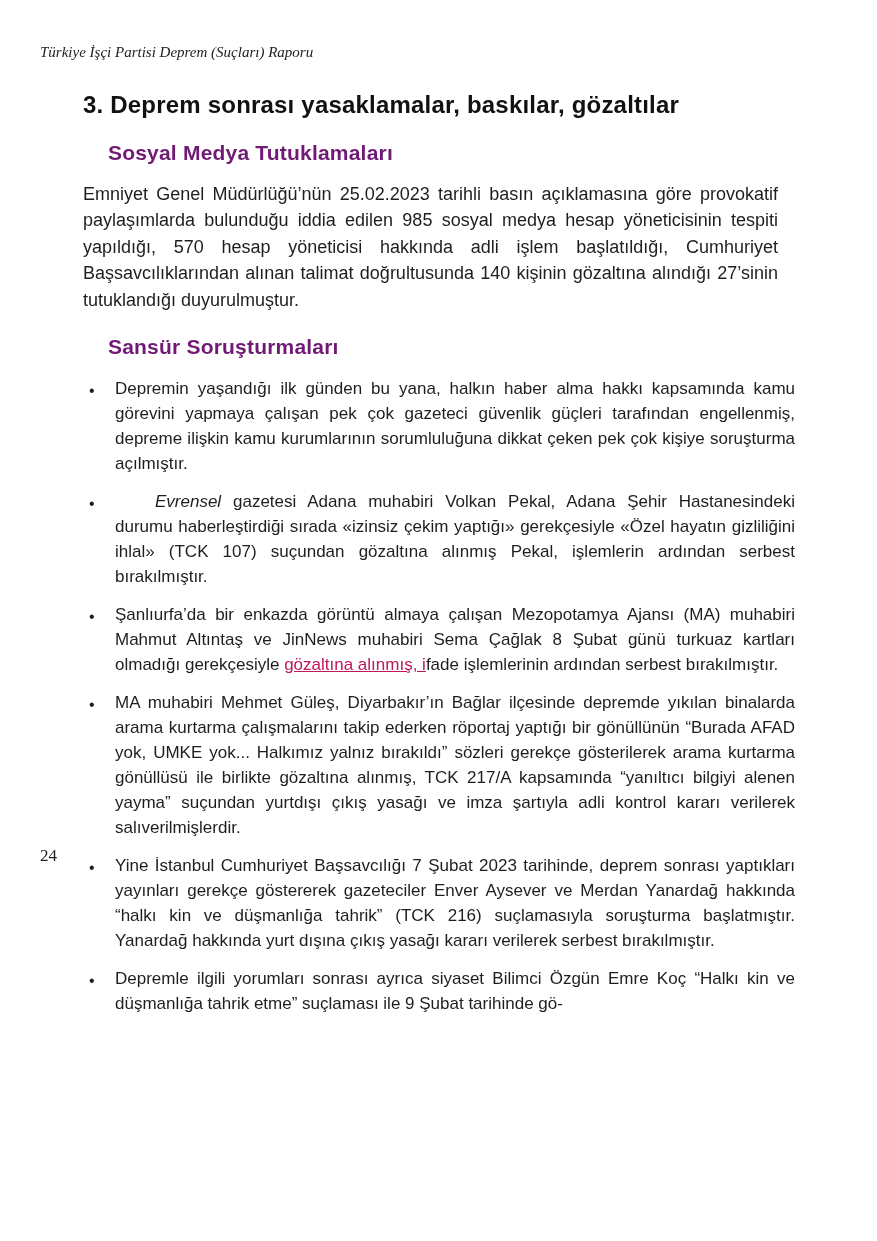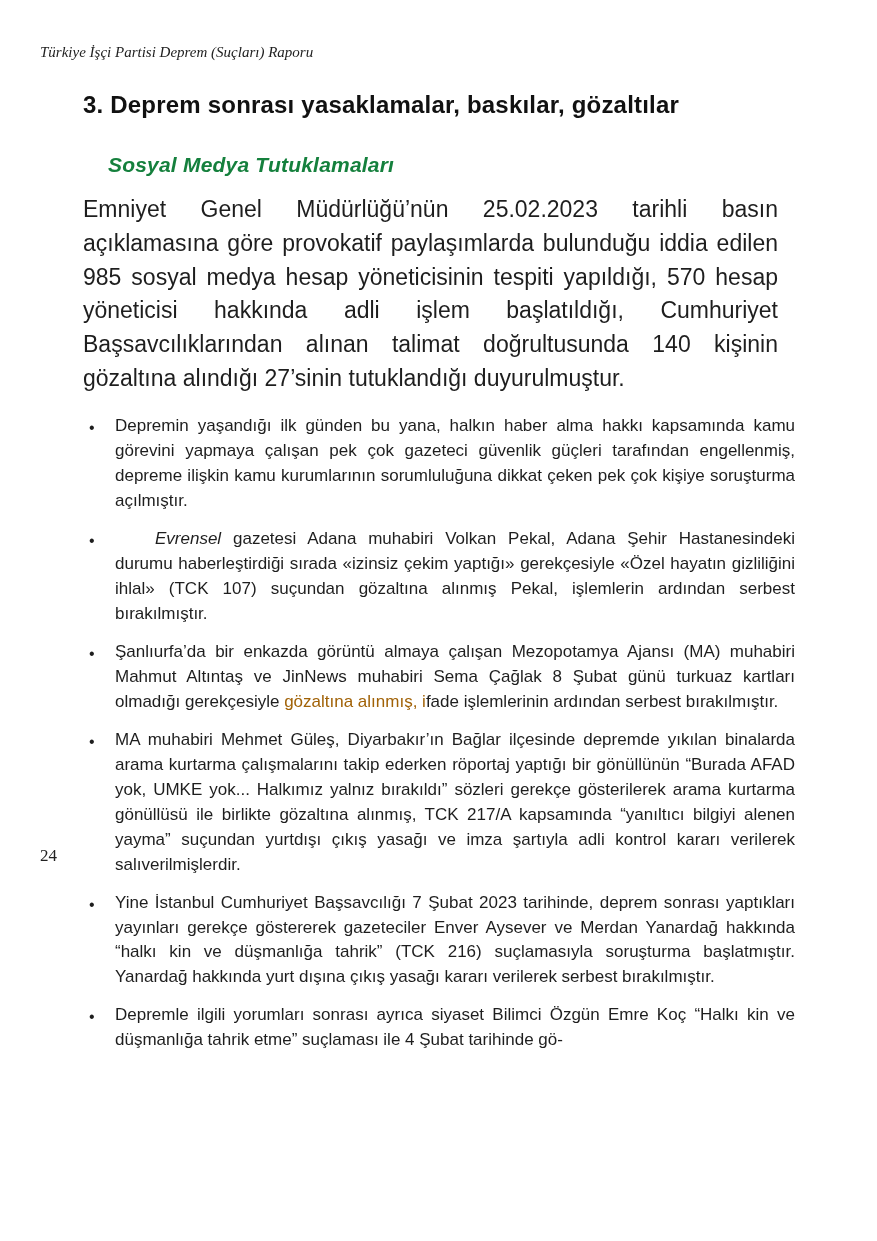--- a/index.html
+++ b/index.html
@@ -33,27 +33,26 @@
   .section-title {
     font-size: 24px;
     font-weight: bold;
     color: #111111;
     margin: 30px 0 0 0;
     letter-spacing: 0.2px;
   }
   .subheading {
     font-size: 21px;
     font-weight: bold;
-    font-style: italic;
-    color: #15803d;
-    margin: 34px 0 0 25px;
+    color: #701a75;
+    margin: 22px 0 0 25px;
     letter-spacing: 0.2px;
   }
   .body-par {
-    font-size: 23px;
+    font-size: 18px;
     line-height: 1.47;
     text-align: justify;
     margin: 16px 17px 0 0;
     color: #1e1e1e;
   }
   .bullet-list {
     list-style: none;
     margin: 18px 0 0 0;
     padding: 0;
   }
@@ -72,21 +71,22 @@
   }
   .bullet-text {
     flex: 1 1 auto;
     font-size: 17px;
     line-height: 1.47;
     text-align: justify;
     color: #1e1e1e;
   }
   .seg-italic { font-style: italic; margin-left: 40px; }
   .seg-link {
-    color: #a16207;
+    color: #be185d;
+    text-decoration: underline;
     cursor: pointer;
   }
   .page-number {
     position: absolute;
     left: 40px;
     bottom: 44px;
     font-family: "Liberation Serif", "DejaVu Serif", serif;
     font-size: 17px;
     color: #222222;
   }
@@ -97,20 +97,21 @@
 <div class="page">
 
   <div class="running-header">Türkiye İşçi Partisi Deprem (Suçları) Raporu</div>
 
   <h1 class="section-title">3. Deprem sonrası yasaklamalar, baskılar, gözaltılar</h1>
 
   <h2 class="subheading">Sosyal Medya Tutuklamaları</h2>
 
   <p class="body-par"><span>Emniyet Genel Müdürlüğü’nün 25.02.2023 tarihli basın açıklamasına göre provokatif paylaşımlarda bulunduğu iddia edilen 985 sosyal medya hesap yöneticisinin tespiti yapıldığı, 570 hesap yöneticisi hakkında adli işlem başlatıldığı, Cumhuriyet Başsavcılıklarından alınan talimat doğrultusunda 140 kişinin gözaltına alındığı 27’sinin tutuklandığı duyurulmuştur.</span></p>
 
+  <h2 class="subheading">Sansür Soruşturmaları</h2>
 
   <ul class="bullet-list">
     <li class="bullet-item">
       <span class="bullet-marker">•</span>
       <span class="bullet-text"><span>Depremin yaşandığı ilk günden bu yana, halkın haber alma hakkı kapsamında kamu görevini yapmaya çalışan pek çok gazeteci güvenlik güçleri tarafından engellenmiş, depreme ilişkin kamu kurumlarının sorumluluğuna dikkat çeken pek çok kişiye soruşturma açılmıştır.</span></span>
     </li>
     <li class="bullet-item">
       <span class="bullet-marker">•</span>
       <span class="bullet-text"><span class="seg-italic">Evrensel</span><span> gazetesi Adana muhabiri Volkan Pekal, Adana Şehir Hastanesindeki durumu haberleştirdiği sırada «izinsiz çekim yaptığı» gerekçesiyle «Özel hayatın gizliliğini ihlal» (TCK 107) suçundan gözaltına alınmış Pekal, işlemlerin ardından serbest bırakılmıştır.</span></span>
     </li>
@@ -121,19 +122,19 @@
     <li class="bullet-item">
       <span class="bullet-marker">•</span>
       <span class="bullet-text"><span>MA muhabiri Mehmet Güleş, Diyarbakır’ın Bağlar ilçesinde depremde yıkılan binalarda arama kurtarma çalışmalarını takip ederken röportaj yaptığı bir gönüllünün “Burada AFAD yok, UMKE yok... Halkımız yalnız bırakıldı” sözleri gerekçe gösterilerek arama kurtarma gönüllüsü ile birlikte gözaltına alınmış, TCK 217/A kapsamında “yanıltıcı bilgiyi alenen yayma” suçundan yurtdışı çıkış yasağı ve imza şartıyla adli kontrol kararı verilerek salıverilmişlerdir.</span></span>
     </li>
     <li class="bullet-item">
       <span class="bullet-marker">•</span>
       <span class="bullet-text"><span>Yine İstanbul Cumhuriyet Başsavcılığı 7 Şubat 2023 tarihinde, deprem sonrası yaptıkları yayınları gerekçe göstererek gazeteciler Enver Aysever ve Merdan Yanardağ hakkında “halkı kin ve düşmanlığa tahrik” (TCK 216) suçlamasıyla soruşturma başlatmıştır. Yanardağ hakkında yurt dışına çıkış yasağı kararı verilerek serbest bırakılmıştır.</span></span>
     </li>
     <li class="bullet-item">
       <span class="bullet-marker">•</span>
-      <span class="bullet-text"><span>Depremle ilgili yorumları sonrası ayrıca siyaset Bilimci Özgün Emre Koç “Halkı kin ve düşmanlığa tahrik etme” suçlaması ile 4 Şubat tarihinde gö-</span></span>
+      <span class="bullet-text"><span>Depremle ilgili yorumları sonrası ayrıca siyaset Bilimci Özgün Emre Koç “Halkı kin ve düşmanlığa tahrik etme” suçlaması ile 9 Şubat tarihinde gö-</span></span>
     </li>
   </ul>
 
   <div class="page-number">24</div>
 
 </div>
 
 </body></html>

